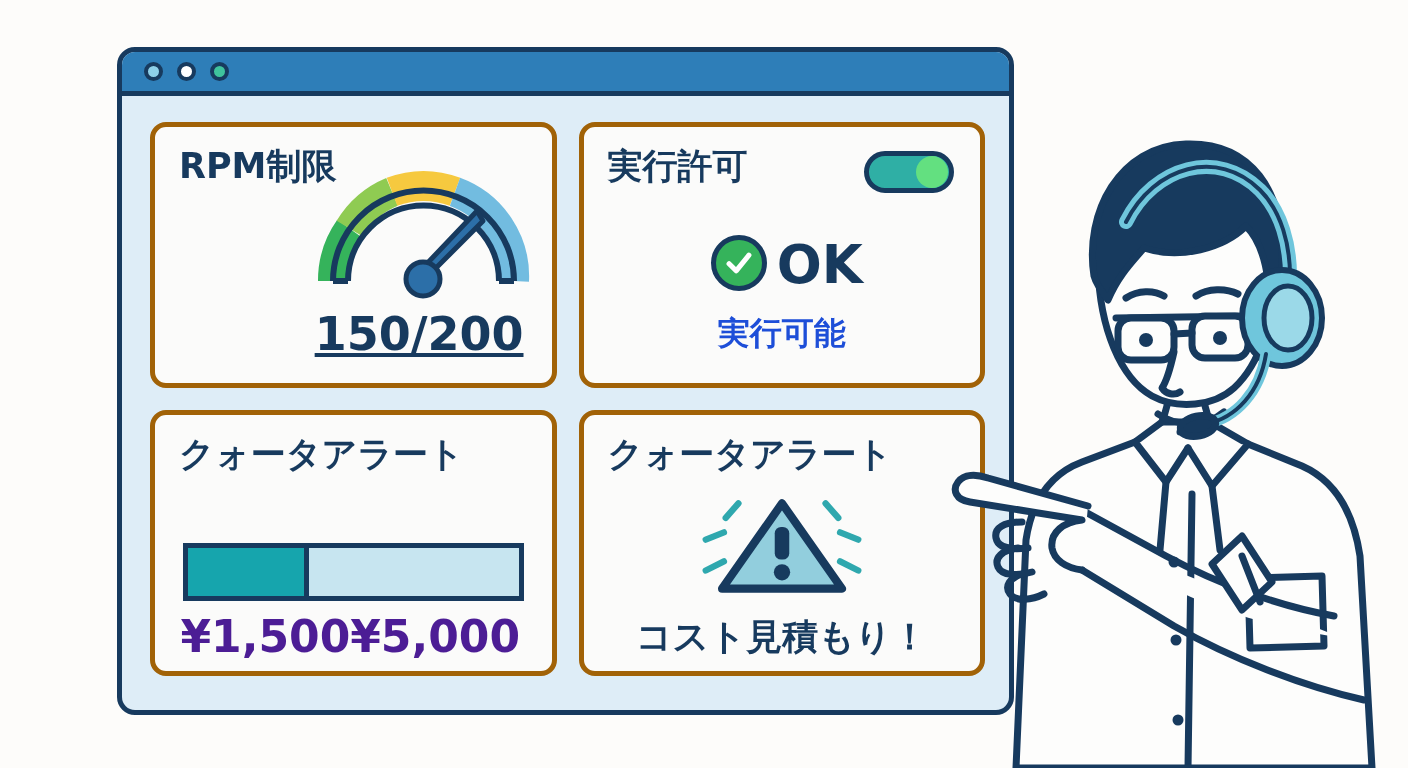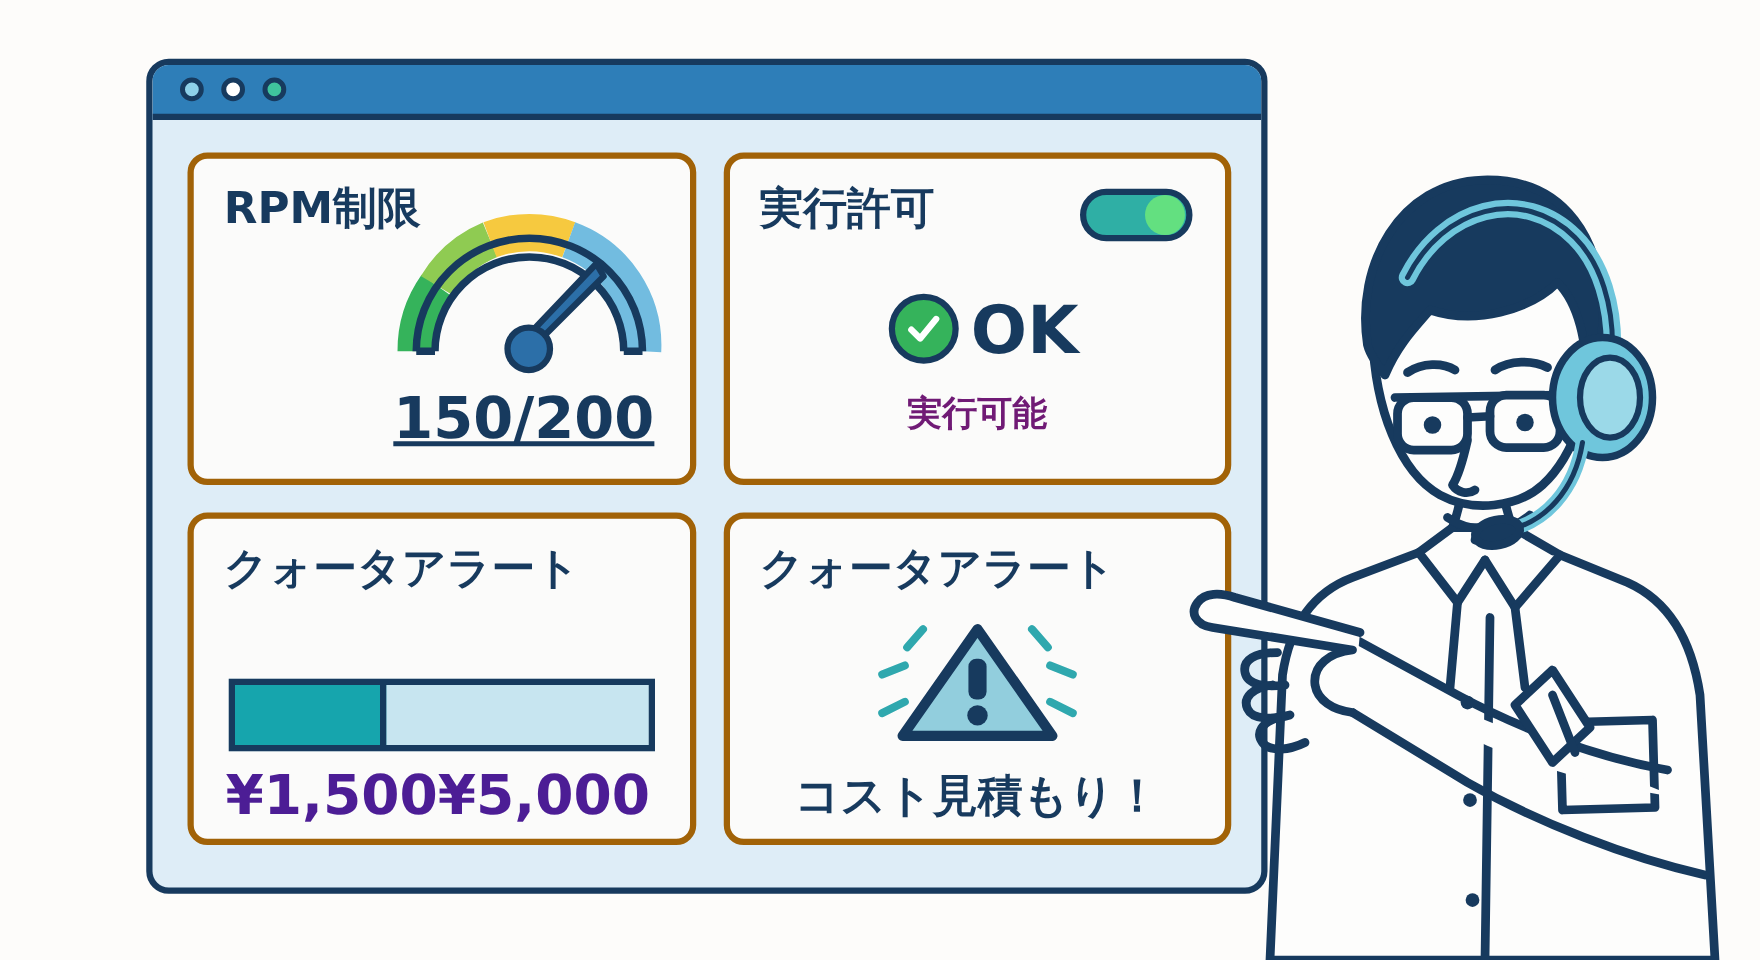--- a/index.html
+++ b/index.html
@@ -62,21 +62,21 @@
     display:flex;align-items:flex-end;justify-content:center;gap:10px;
   }
   .check-circle{
     width:56px;height:56px;border-radius:50%;background:#35B35B;
     border:5px solid #173A5E;box-sizing:border-box;
     display:flex;align-items:center;justify-content:center;
   }
   .ok-text{font-size:53px;font-weight:700;color:#173A5E;line-height:1;}
   .sub-text{
     position:absolute;left:0;right:0;top:185px;text-align:center;
-    font-size:28px;font-weight:700;color:#701a75;
+    font-size:32px;font-weight:700;color:#1d4ed8;
   }
 
   
   .bar{
     position:absolute;left:28px;top:128px;width:calc(100% - 56px);height:58px;
     border:5px solid #173A5E;background:#C7E5F0;box-sizing:border-box;display:flex;
   }
   .bar-fill{background:#16A5AD;border-right:5px solid #173A5E;height:100%;}
   .cost-row{
     position:absolute;left:28px;right:28px;top:196px;

